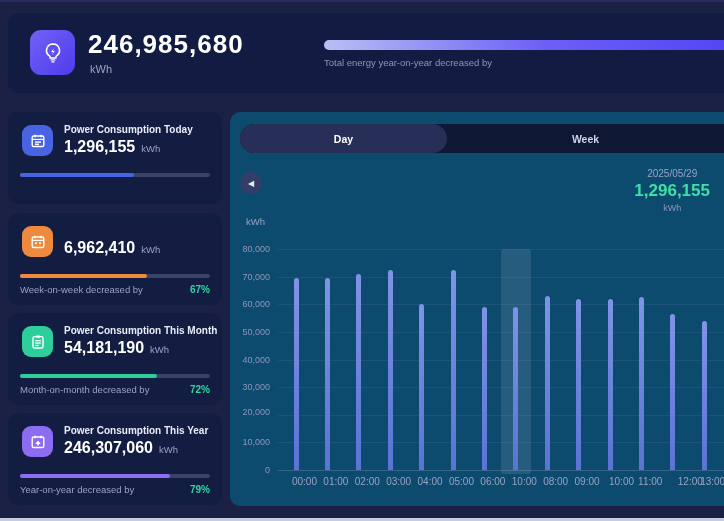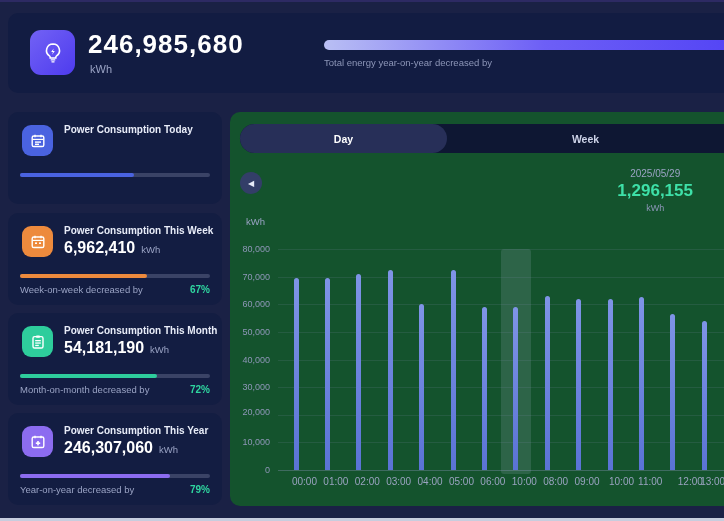--- a/index.html
+++ b/index.html
@@ -28,30 +28,30 @@
   .card-value { position:absolute; left:56px; top:26px; color:#ffffff; font-size:16px; font-weight:bold; white-space:nowrap; }
   .card-value .u { color:#9aa3c4; font-size:9.5px; font-weight:normal; margin-left:6px; }
   .card-track { position:absolute; left:12px; right:12px; top:61px; height:4px; border-radius:2px; background:#3a4366; }
   .card-track .fill { height:4px; border-radius:2px; width:50%; background:#4a63e0; }
   .card-foot { position:absolute; left:12px; right:12px; top:71px; display:flex; justify-content:space-between; align-items:center; }
   .card-foot .lbl { color:#9aa3c4; font-size:9.5px; }
   .card-foot .pct { color:#2fd6a0; font-size:10px; font-weight:bold; }
 
   
   .chart-panel { position:absolute; left:230px; top:112px; width:494px; height:394px;
-    background:#14532d; border-radius:10px 0 0 10px; }
+    background:#0c4a6e; border-radius:10px 0 0 10px; }
   .tabbar { position:absolute; left:10px; right:0; top:12px; height:29px; background:#0e1733;
     border-radius:15px 0 0 15px; display:flex; align-items:stretch; }
   .tab { display:flex; align-items:center; justify-content:center; font-size:10.5px; font-weight:bold;
     color:#cdd3e8; cursor:pointer; }
   .tab.active { width:207px; background:#272f58; border-radius:15px; color:#ffffff; }
   .tab.plain { flex:1; }
   .back-btn { position:absolute; left:10px; top:60px; width:22px; height:22px; border-radius:50%;
     background:#333e68; display:flex; align-items:center; justify-content:center; color:#e8ecf8; font-size:8px; cursor:pointer; }
-  .date-block { position:absolute; right:31px; top:56px; text-align:center; }
+  .date-block { position:absolute; right:14px; top:56px; text-align:center; }
   .date-block .d { color:#9aa3c4; font-size:10px; }
   .date-block .v { color:#3ee0a8; font-size:17px; font-weight:bold; margin-top:2px; }
   .date-block .u { color:#8d96b8; font-size:9px; margin-top:2px; }
   .axis-unit { position:absolute; left:16px; top:104px; color:#9aa3c4; font-size:9.5px; }
 
   .gridline { position:absolute; height:1px; background:rgba(142,152,192,0.14); left:48px; right:0; }
   .gridline.zero { background:rgba(142,152,192,0.35); }
   .ylabel { position:absolute; width:38px; text-align:right; color:#8f97b8; font-size:9px; left:2px; }
   .xlabel { position:absolute; width:42px; text-align:right; color:#9aa3c0; font-size:10px; top:364px; }
   .bar { position:absolute; width:5px; border-radius:3px 3px 0 0;
@@ -85,37 +85,37 @@
       <svg class="ic" width="16" height="16" viewBox="0 0 16 16">
           <rect x="2.2" y="3" width="11.6" height="10.5" rx="1.6" fill="none" stroke="#fff" stroke-width="1.4"></rect>
           <line x1="5" y1="1.8" x2="5" y2="4.2" stroke="#fff" stroke-width="1.4"></line>
           <line x1="11" y1="1.8" x2="11" y2="4.2" stroke="#fff" stroke-width="1.4"></line>
           <line x1="2.5" y1="6.4" x2="13.5" y2="6.4" stroke="#fff" stroke-width="1.2"></line>
           <rect x="5" y="8.4" width="6" height="1.4" fill="#fff"></rect>
           <rect x="5" y="10.6" width="4" height="1.4" fill="#fff"></rect>
         </svg>
     </div>
     <div class="card-title">Power Consumption Today</div>
+    <div class="card-value"><span>1,296,155</span><span class="u">kWh</span></div>
     <div class="card-track">
         <div class="fill" style="width: 60%; background: rgb(74, 99, 224);"></div>
       </div>
   </div>
 
   <div class="side-card" style="top:213px">
     <div class="icon-badge" style="background: rgb(237, 138, 61);">
       <svg class="ic" width="16" height="16" viewBox="0 0 16 16">
           <rect x="2.2" y="3" width="11.6" height="10.5" rx="1.6" fill="none" stroke="#fff" stroke-width="1.4"></rect>
           <line x1="5" y1="1.8" x2="5" y2="4.2" stroke="#fff" stroke-width="1.4"></line>
           <line x1="11" y1="1.8" x2="11" y2="4.2" stroke="#fff" stroke-width="1.4"></line>
           <line x1="2.5" y1="6.4" x2="13.5" y2="6.4" stroke="#fff" stroke-width="1.2"></line>
           <rect x="5" y="8.4" width="2" height="1.6" fill="#fff"></rect>
           <rect x="9" y="8.4" width="2" height="1.6" fill="#fff"></rect>
         </svg>
     </div>
-    <div class="card-title">Power Consumption This Week</div>
     <div class="card-value"><span>6,962,410</span><span class="u">kWh</span></div>
     <div class="card-track">
         <div class="fill" style="width: 67%; background: rgb(237, 138, 61);"></div>
       </div>
     <div class="card-foot">
         <span class="lbl">Week-on-week decreased by</span>
         <span class="pct">67%</span>
       </div>
   </div>
 

